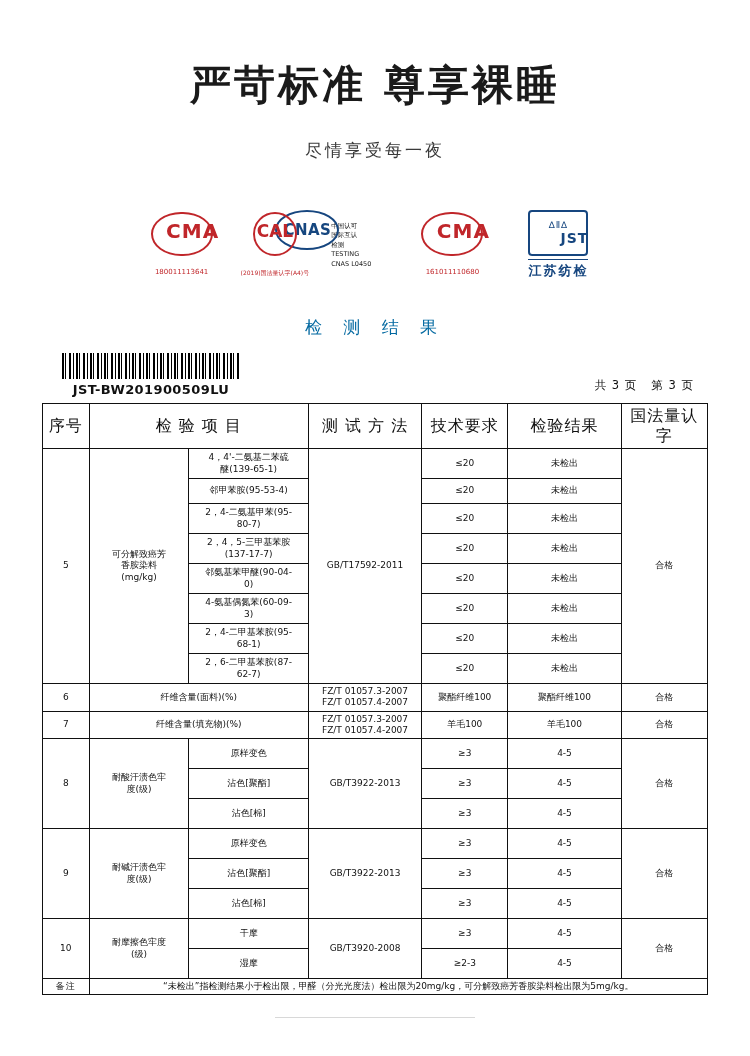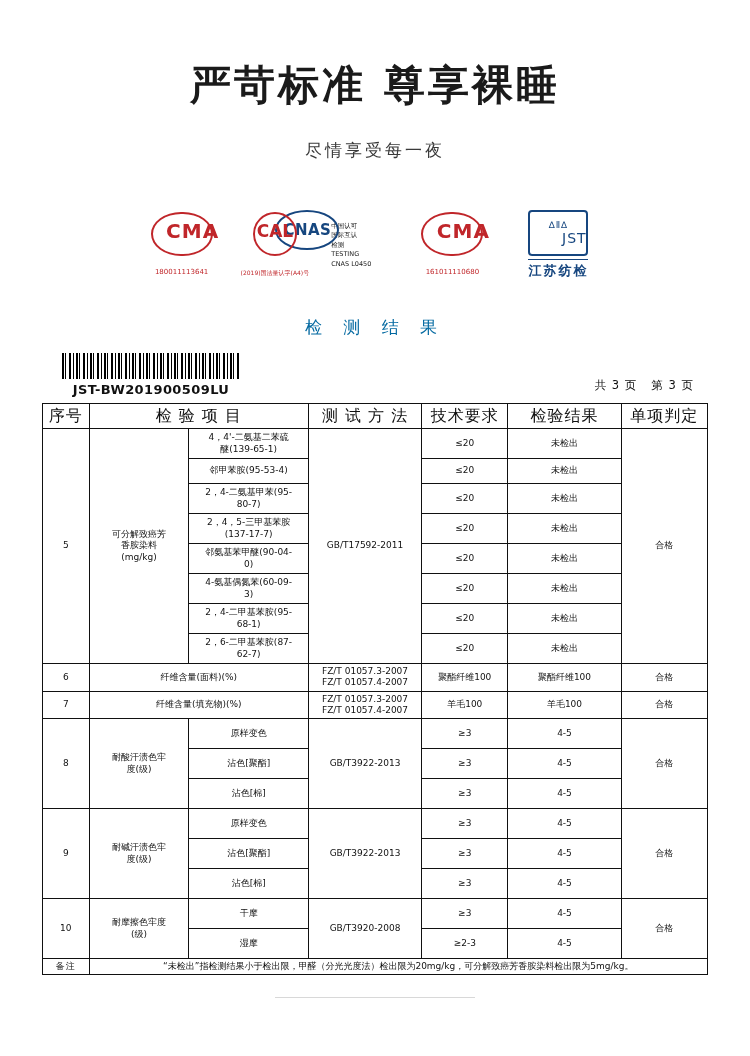--- a/index.html
+++ b/index.html
@@ -124,21 +124,21 @@
   .jst-wrap { width: 94px; text-align: center; }
   .jst-mark {
     width: 60px; height: 46px; margin: 0 auto;
     border: 2px solid #16467f;
     border-radius: 4px;
     display: flex; flex-direction: column; align-items: center; justify-content: center;
     color: #16467f;
     font-family: "DejaVu Sans", sans-serif;
   }
   .jst-top { font-size: 9px; letter-spacing: 1px; }
-  .jst-mid { font-size: 14px; font-weight: normal; letter-spacing: 1px; margin-left: 32px; }
+  .jst-mid { font-size: 14px; font-weight: bold; letter-spacing: 1px; margin-left: 32px; }
   .jst-name {
     margin-top: 3px;
     font-size: 13px; font-weight: bold; color: #16467f;
     letter-spacing: 2px;
     font-family: "DejaVu Sans", sans-serif;
     border-top: 1.5px solid #16467f;
     display: inline-block;
     padding-top: 2px;
   }
 
@@ -312,21 +312,21 @@
         <col style="width:17%">
         <col style="width:13%">
       </colgroup>
       <thead>
         <tr>
           <th colspan="1">序号</th>
           <th colspan="2">检 验 项 目</th>
           <th>测 试 方 法</th>
           <th>技术要求</th>
           <th>检验结果</th>
-          <th>单项判定</th>
+          <th>国法量认字</th>
         </tr>
       </thead>
       <tbody>
 
         <tr class="rowh-tall">
           <td rowspan="8">5</td>
           <td rowspan="8" class="item-name" style="white-space:pre-line;">可分解致癌芳
 香胺染料
 (mg/kg)</td>
           <td class="small" style="white-space:pre-line;">4，4'-二氨基二苯硫

